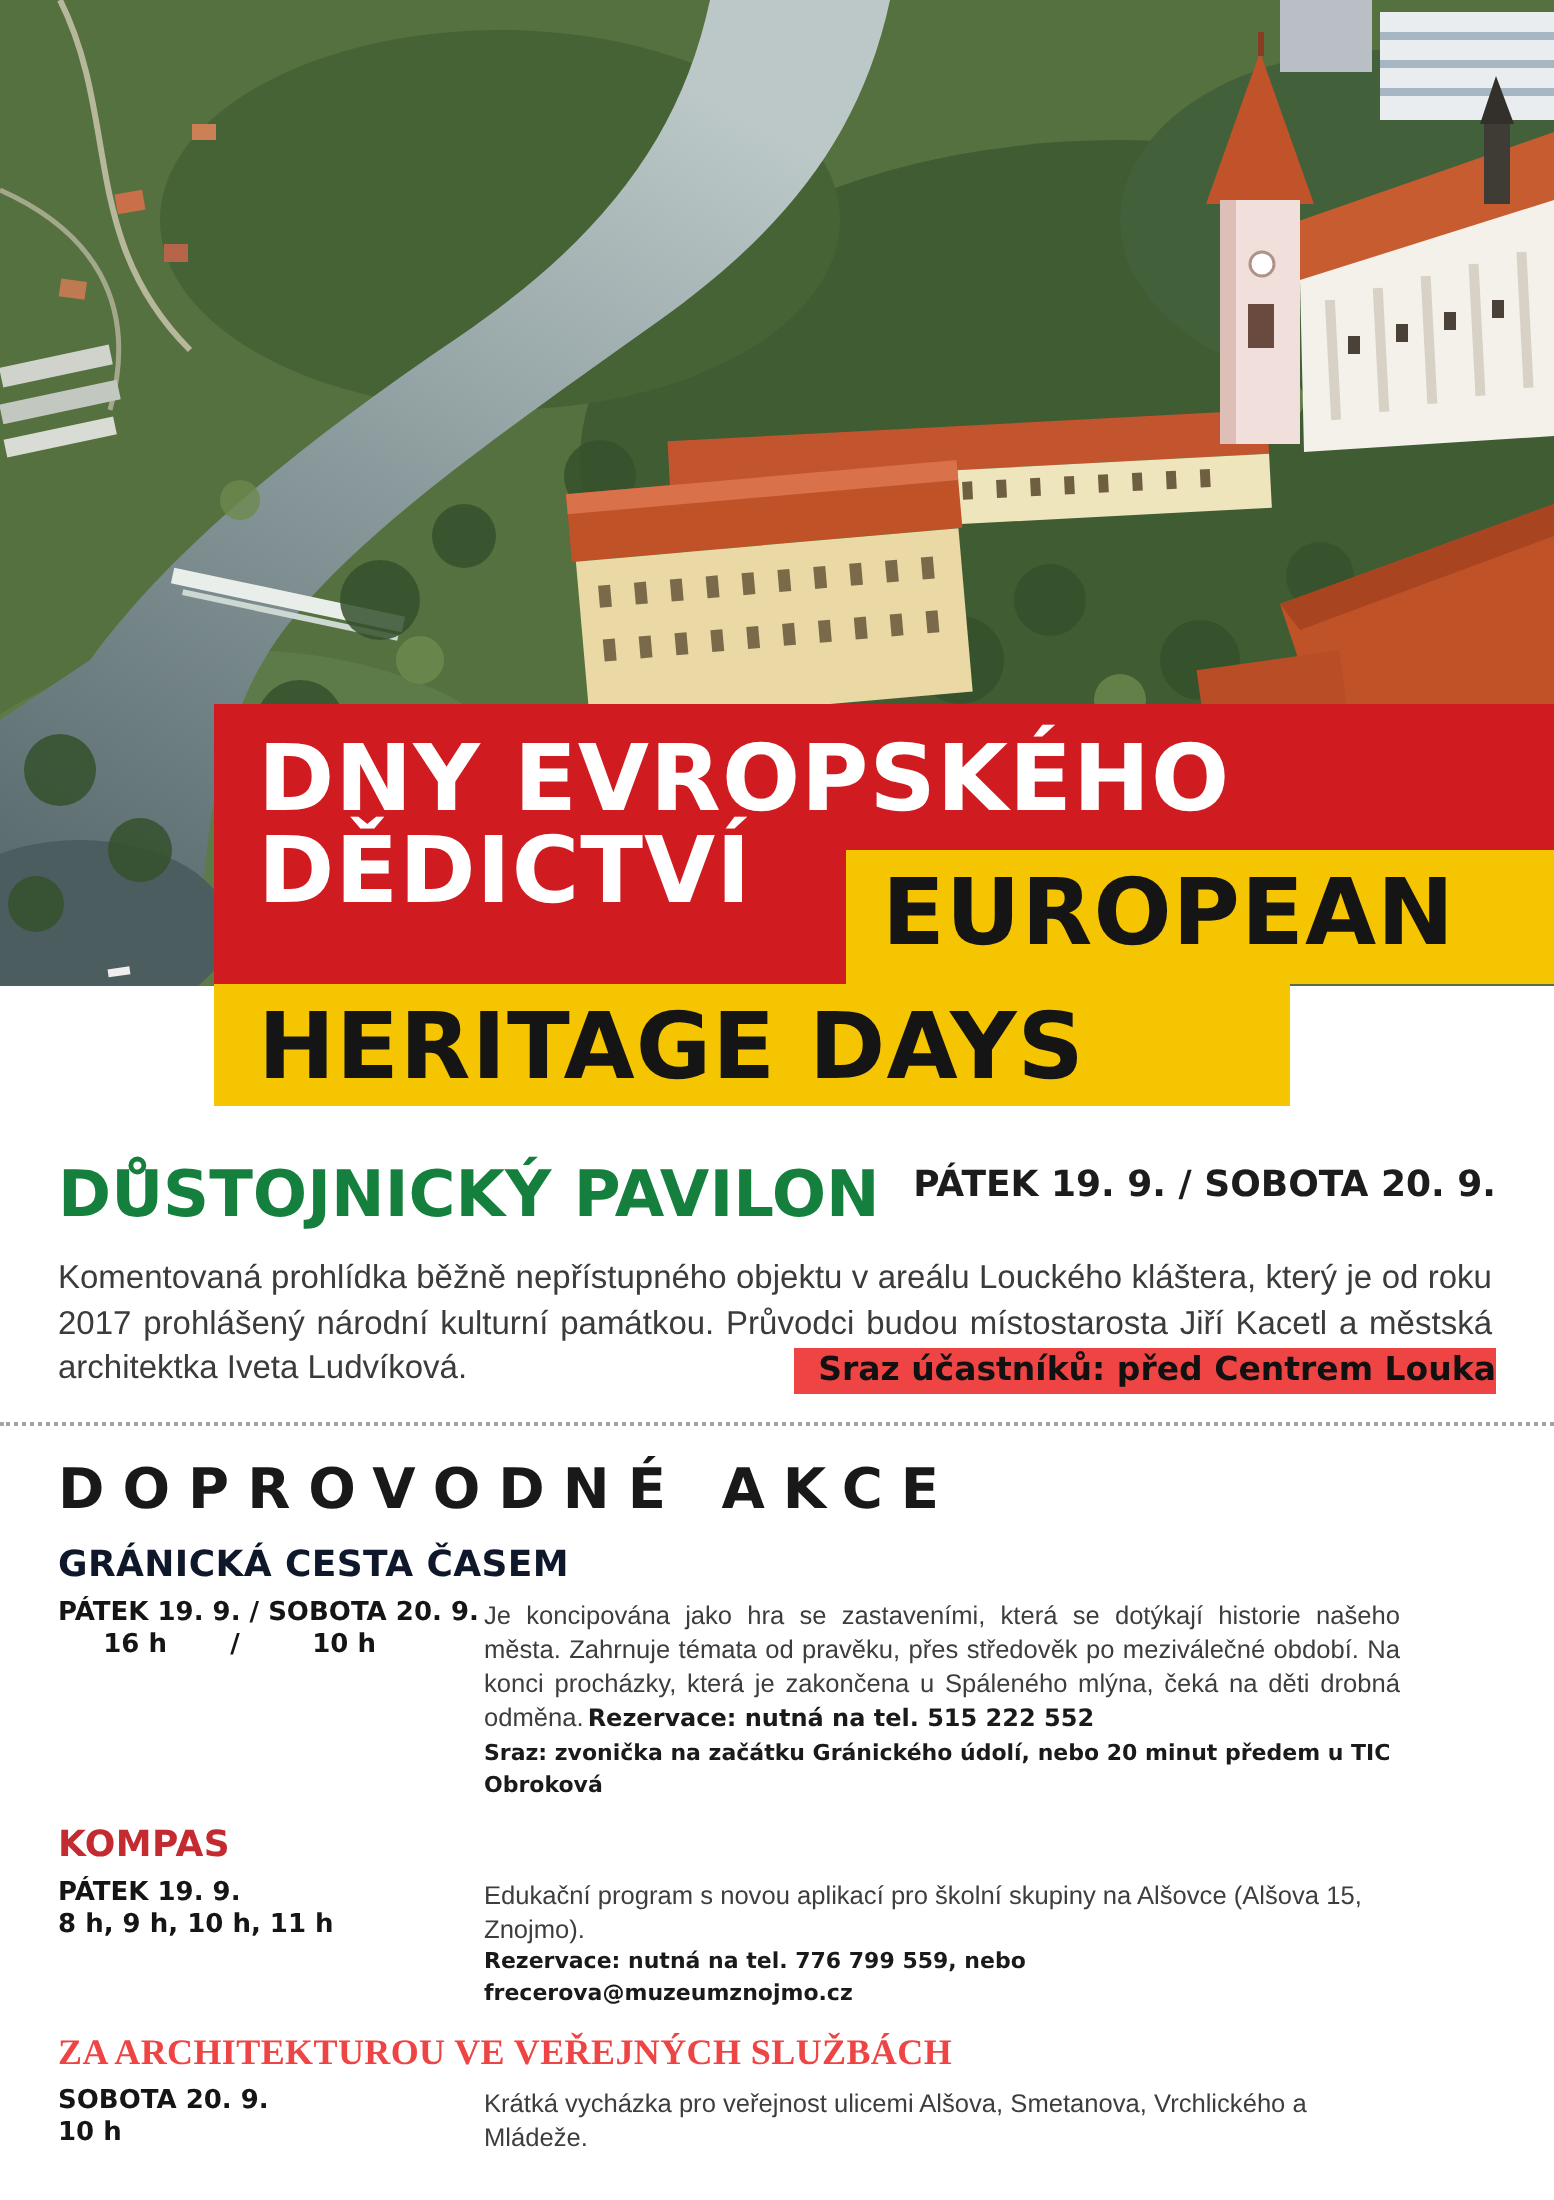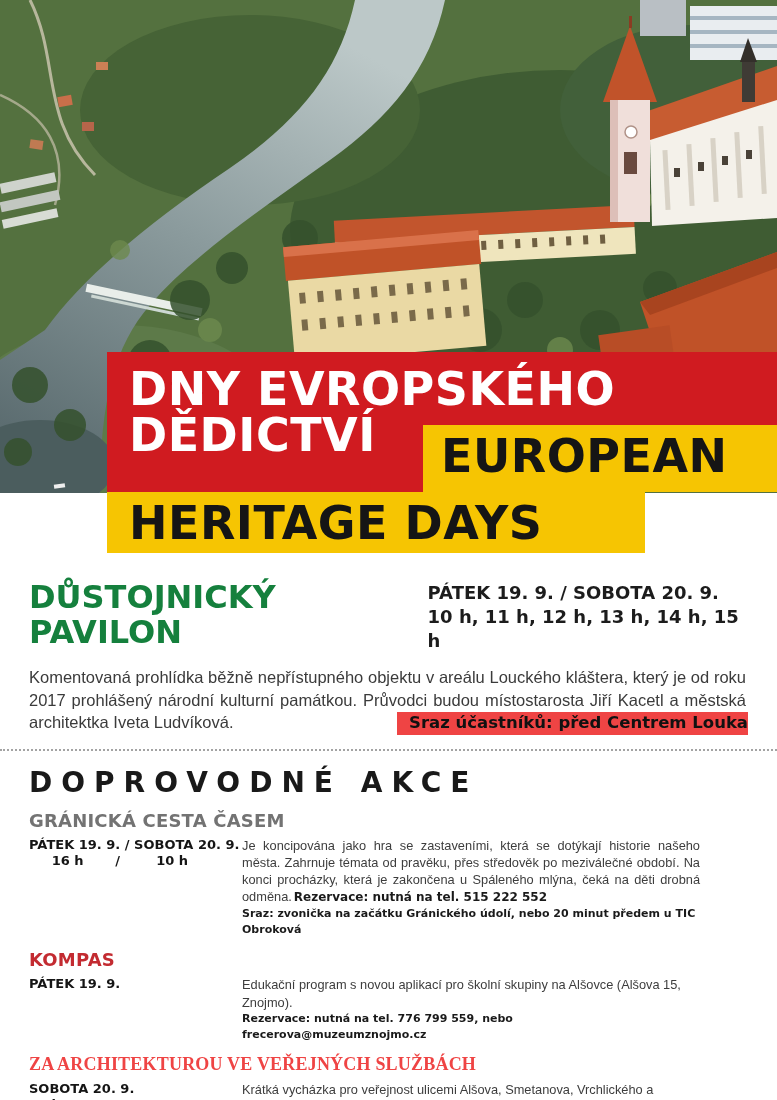--- a/index.html
+++ b/index.html
@@ -238,52 +238,52 @@
     <div class="banner-text bt-2en">EUROPEAN</div>
     <div class="banner-text bt-3">HERITAGE DAYS</div>
   </div>
 
   <div class="content">
 
     <div class="head-row">
       <div class="main-title">DŮSTOJNICKÝ PAVILON</div>
       <div class="schedule">
         <div>PÁTEK 19. 9. / SOBOTA 20. 9.</div>
-        <div>10 h, 11 h, 12 h, 13 h, 14 h, 15 h</div>
       </div>
     </div>
 
     <div class="lede">
       <span>Komentovaná prohlídka běžně nepřístupného objektu v areálu Louckého kláštera, který je od roku 2017 prohlášený národní kulturní památkou. Průvodci budou místostarosta Jiří Kacetl a městská architektka Iveta Ludvíková.</span>
       <span class="meeting">Sraz účastníků: před Centrem Louka</span>
     </div>
 
     <div class="dotted"></div>
 
     <div class="section-title">DOPROVODNÉ AKCE</div>
 
     <div class="event">
-      <div class="event-title" style="color: #737373;">GRÁNICKÁ CESTA ČASEM</div>
+      <div class="event-title" style="color: #0f172a;">GRÁNICKÁ CESTA ČASEM</div>
       <div class="event-row">
         <div class="when">
           <div>PÁTEK 19. 9. / SOBOTA 20. 9.</div>
           <div class="times">     16 h       /        10 h</div>
         </div>
         <div class="details">
           <p class="desc"><span>Je koncipována jako hra se zastaveními, která se dotýkají historie našeho města. Zahrnuje témata od pravěku, přes středověk po meziválečné období. Na konci procházky, která je zakončena u Spáleného mlýna, čeká na děti drobná odměna.</span><span class="inline-bold">Rezervace: nutná na tel. 515 222 552</span></p>
           <div class="bold-line">Sraz: zvonička na začátku Gránického údolí, nebo 20 minut předem u TIC Obroková</div>
         </div>
       </div>
     </div>
 
     <div class="event">
       <div class="event-title" style="color: rgb(195, 43, 49);">KOMPAS</div>
       <div class="event-row">
         <div class="when">
           <div>PÁTEK 19. 9.</div>
+          <div class="times">8 h, 9 h, 10 h, 11 h</div>
         </div>
         <div class="details">
           <p class="desc" style="text-align:left">Edukační program s novou aplikací pro školní skupiny na Alšovce (Alšova 15, Znojmo).</p>
           <div class="bold-line">Rezervace: nutná na tel. 776 799 559, nebo frecerova@muzeumznojmo.cz</div>
         </div>
       </div>
     </div>
 
     <div class="event">
       <div class="event-title" style="color: #ef4444; font-family: Liberation Serif, serif;">ZA ARCHITEKTUROU VE VEŘEJNÝCH SLUŽBÁCH</div>

